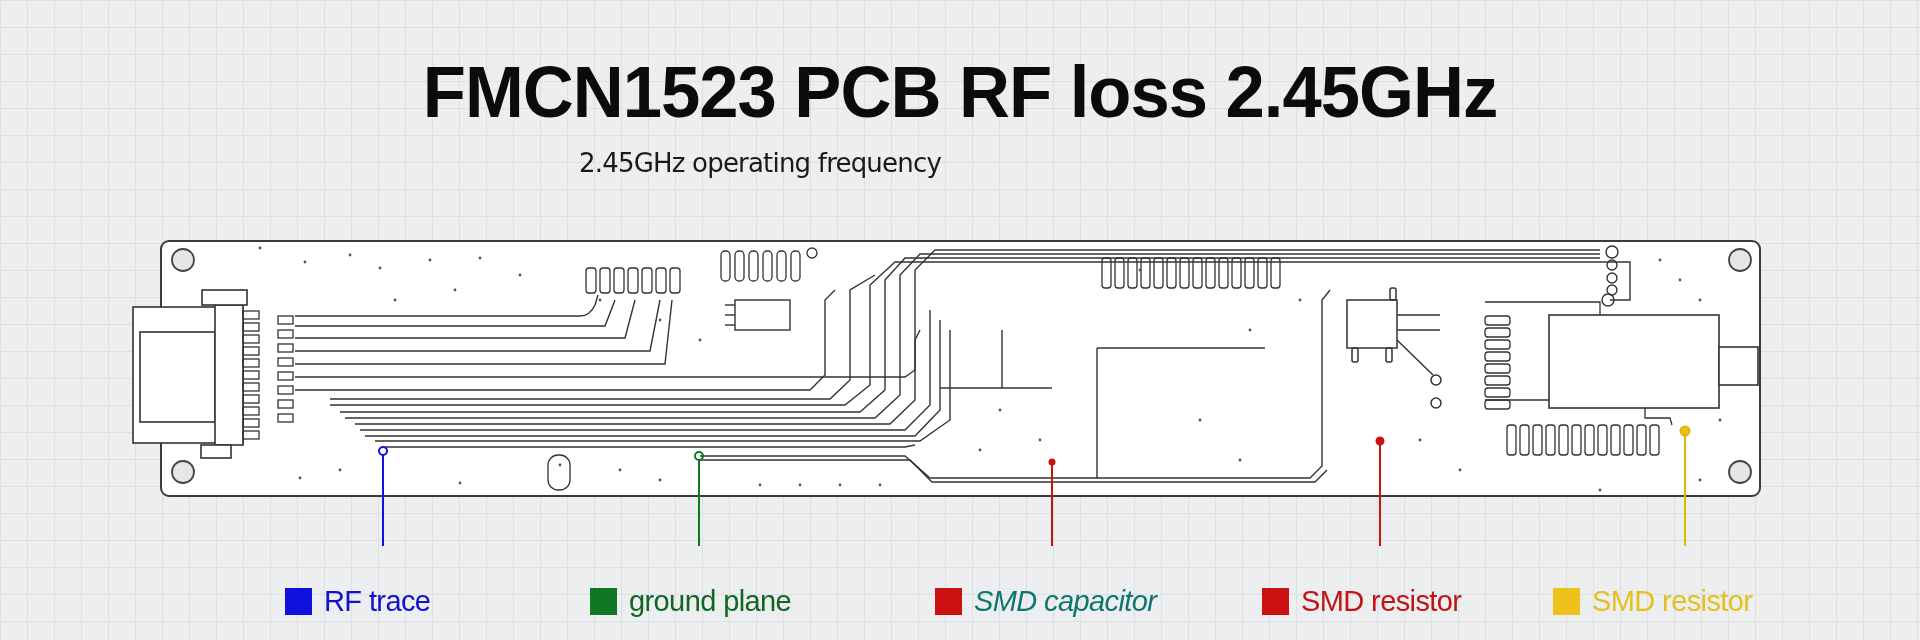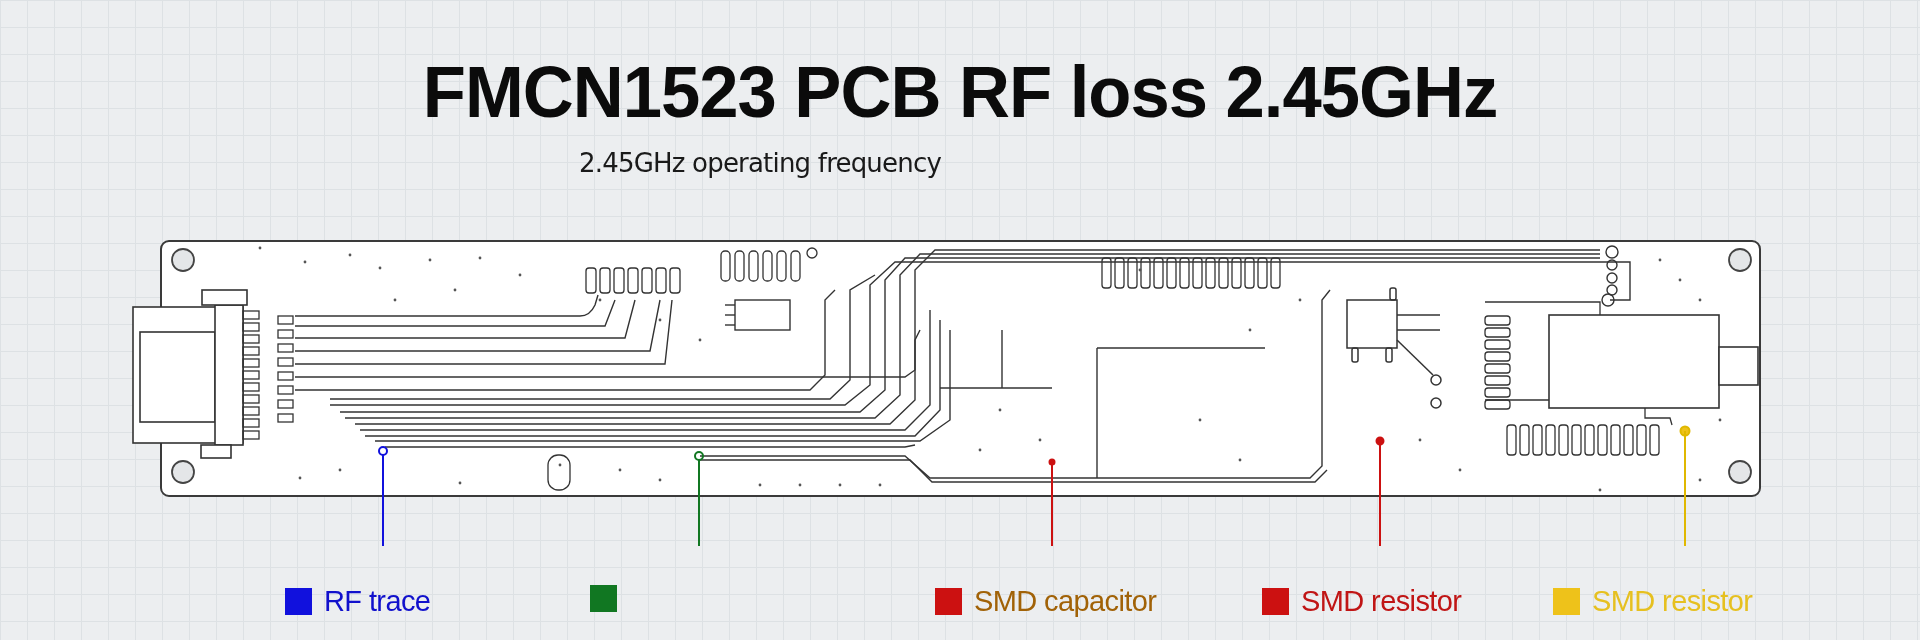--- a/index.html
+++ b/index.html
@@ -268,24 +268,25 @@
     <line x1="1685" y1="431" x2="1685" y2="546"></line>
   </g>
 </svg>
 
 <div class="legend-item" style="left:285px;">
   <span class="legend-swatch" style="background:#1111dd;"></span>
   <span style="color:#1111cc;">RF trace</span>
 </div>
 <div class="legend-item" style="left:590px;">
   <span class="legend-swatch" style="background:#117722;"></span>
+  <span style="color:#116622;">ground plane</span>
 </div>
 <div class="legend-item" style="left:935px;">
   <span class="legend-swatch" style="background:#cc1111;"></span>
-  <span style="color:#a16207;">SMD capacitor</span>
+  <span style="color:#0f766e;font-style:italic;">SMD capacitor</span>
 </div>
 <div class="legend-item" style="left:1262px;">
   <span class="legend-swatch" style="background:#cc1111;"></span>
   <span style="color:#c01515;">SMD resistor</span>
 </div>
 <div class="legend-item" style="left:1553px;">
   <span class="legend-swatch" style="background:#eec21a;"></span>
   <span style="color:#e6c020;">SMD resistor</span>
 </div>
 

